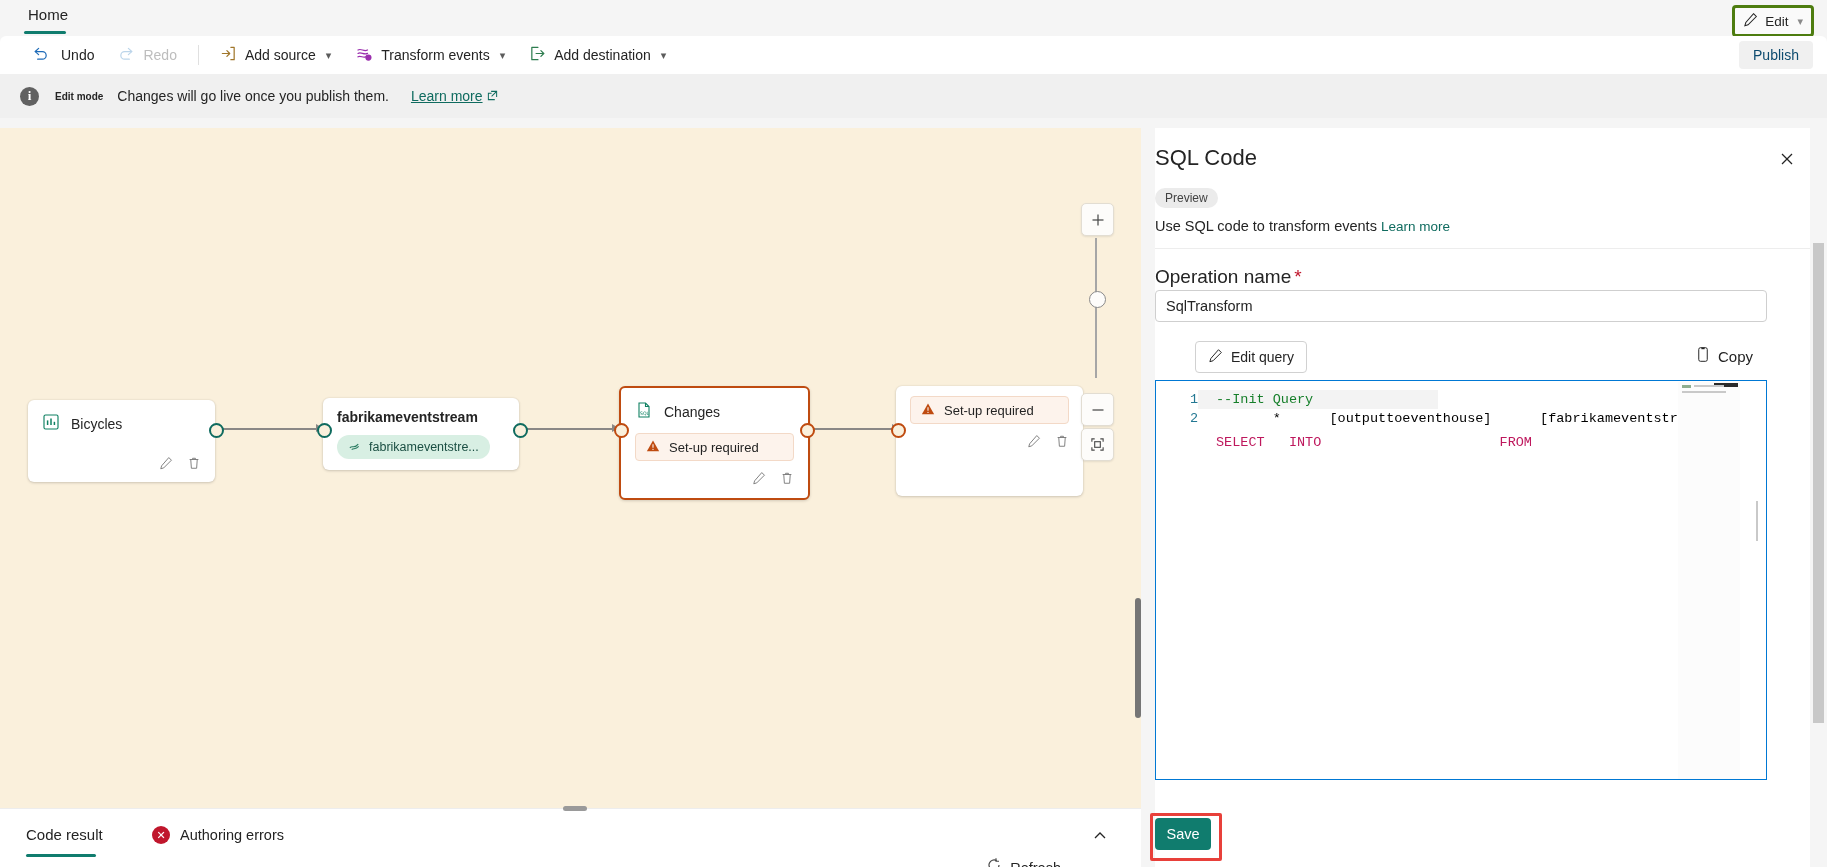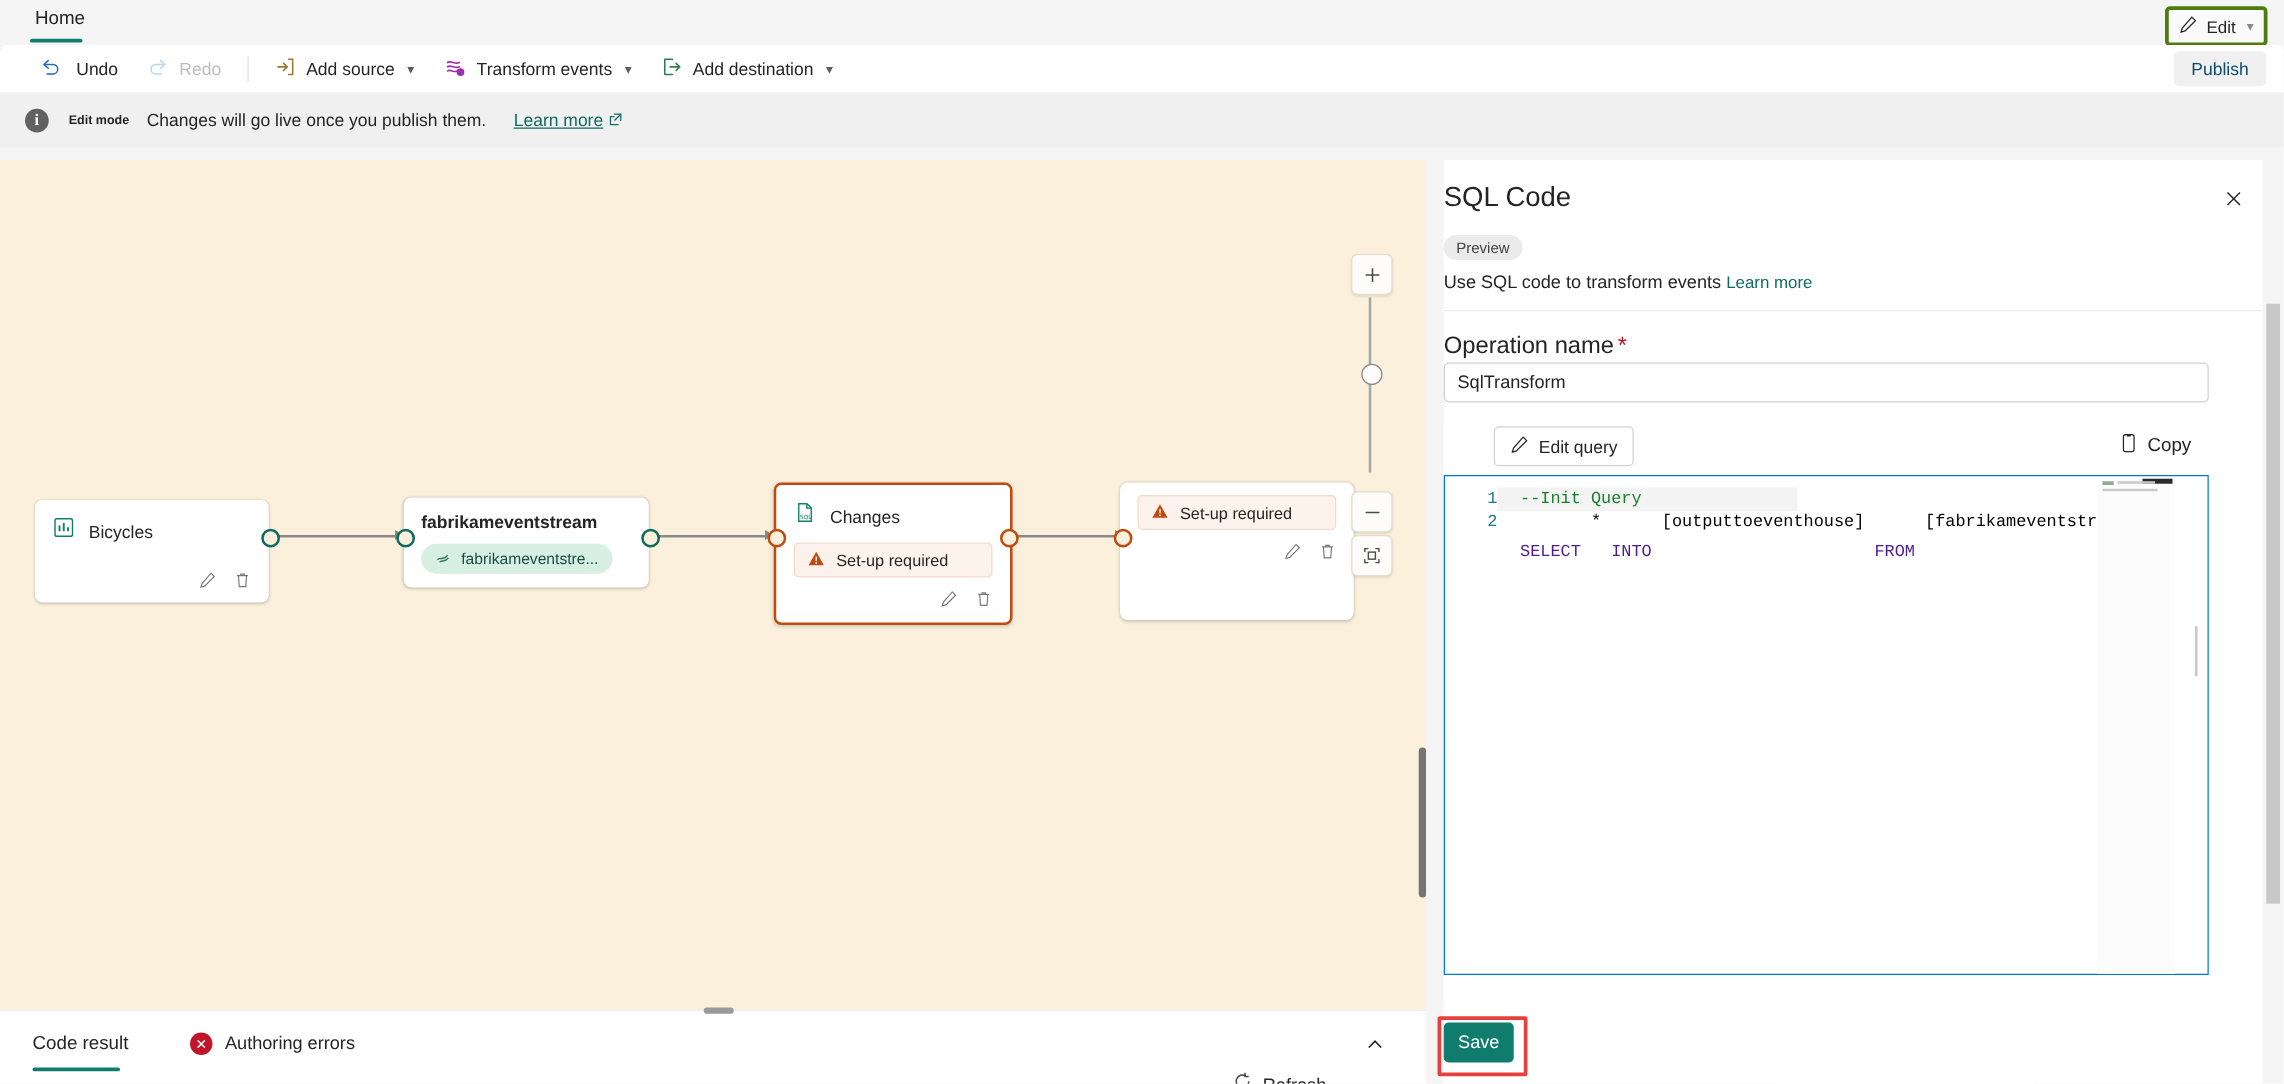--- a/index.html
+++ b/index.html
@@ -207,21 +207,21 @@
   }
   .code-area{
     position:absolute;left:0;top:46px;width:612px;height:400px;
     border:1px solid #0078d4;background:#fff;box-sizing:border-box;overflow:hidden;
   }
   .code-line{display:flex;height:19px;align-items:center;
     font-family:"Liberation Mono","DejaVu Sans Mono",monospace;font-size:13.5px;}
   .ln{width:42px;text-align:right;color:#237893;padding-right:18px;flex:none;}
   .code-txt{white-space:pre;}
   .c-comment{color:#167f2a;}
-  .c-kw{color:#4c1d95;margin-top:48px;}
+  .c-kw{color:#be185d;margin-top:48px;}
   .c-plain{color:#000000;}
   .code-lines{position:absolute;left:0;top:9px;width:612px;}
   .line1-hl{position:absolute;left:42px;top:9px;width:240px;height:19px;background:#f3f3f3;}
   .minimap{
     position:absolute;right:26px;top:1px;width:62px;height:398px;background:#fcfcfc;
   }
   .mm-slider{position:absolute;right:2px;top:1px;width:24px;height:4px;background:#2b2b2b;}
   .mm-l1{position:absolute;left:4px;top:3px;width:9px;height:3px;background:#8fae8f;}
   .mm-l1b{position:absolute;left:16px;top:3px;width:30px;height:2px;background:#c9c9c9;}
   .mm-l2{position:absolute;left:4px;top:9px;width:44px;height:2px;background:#c9c9c9;}

